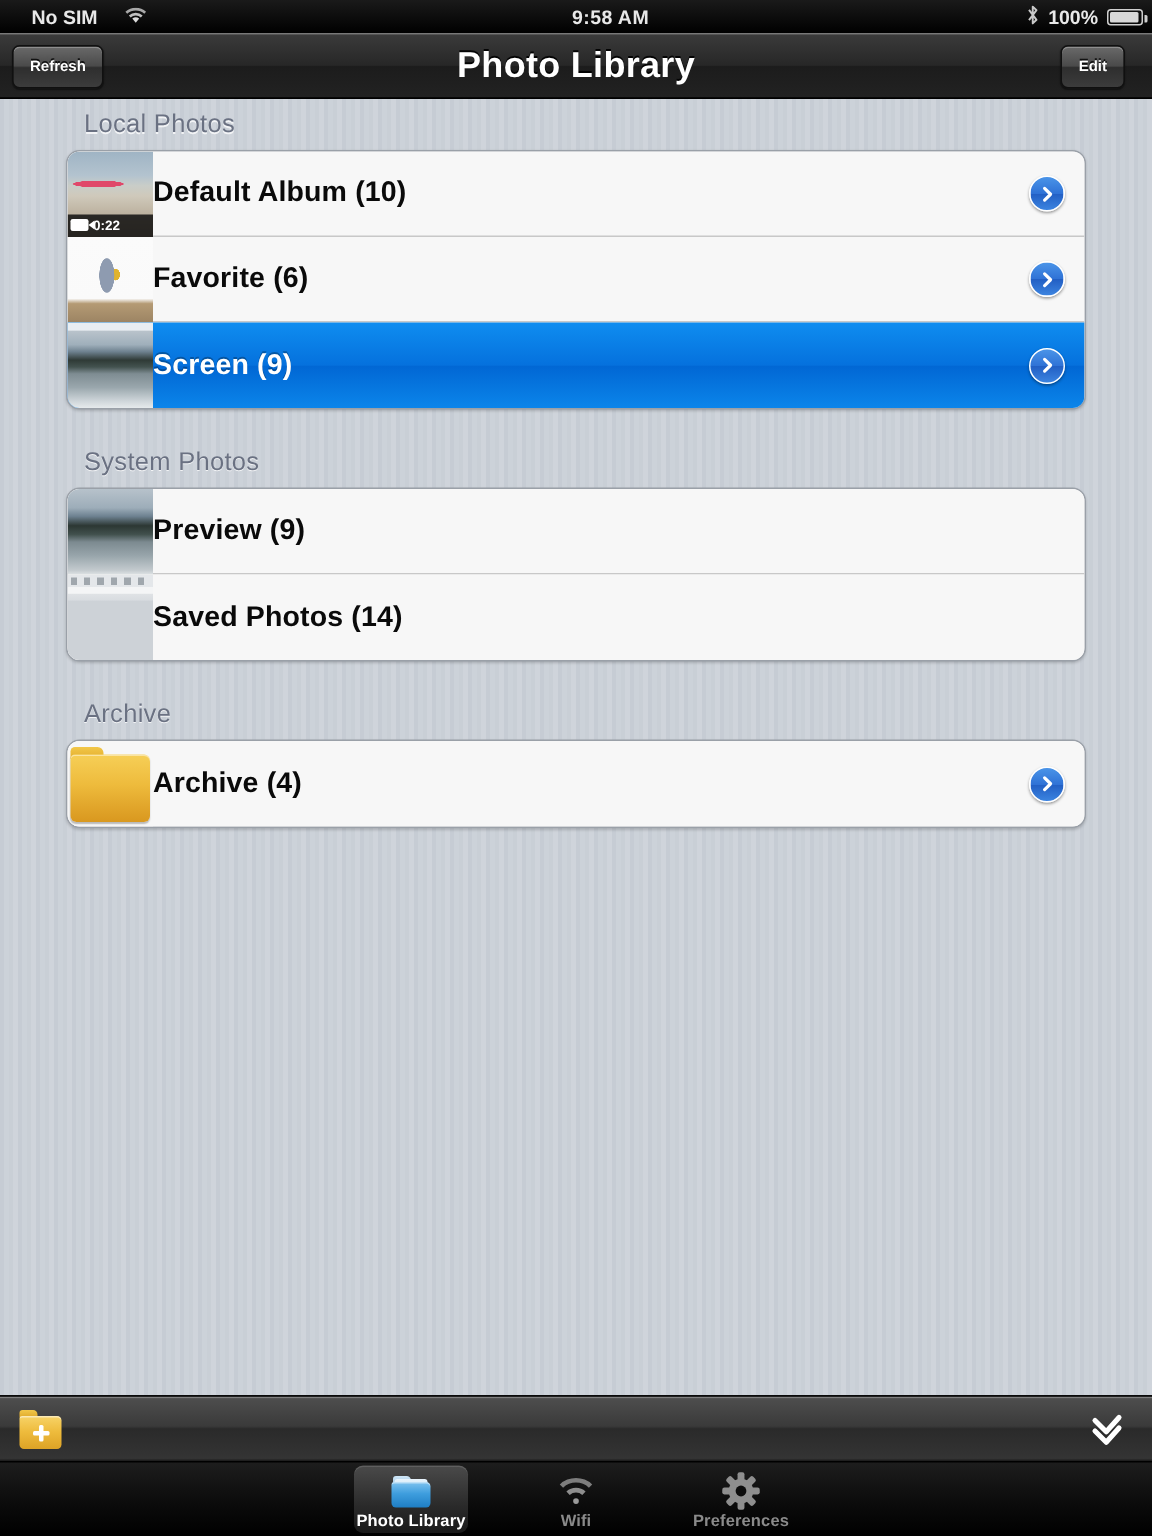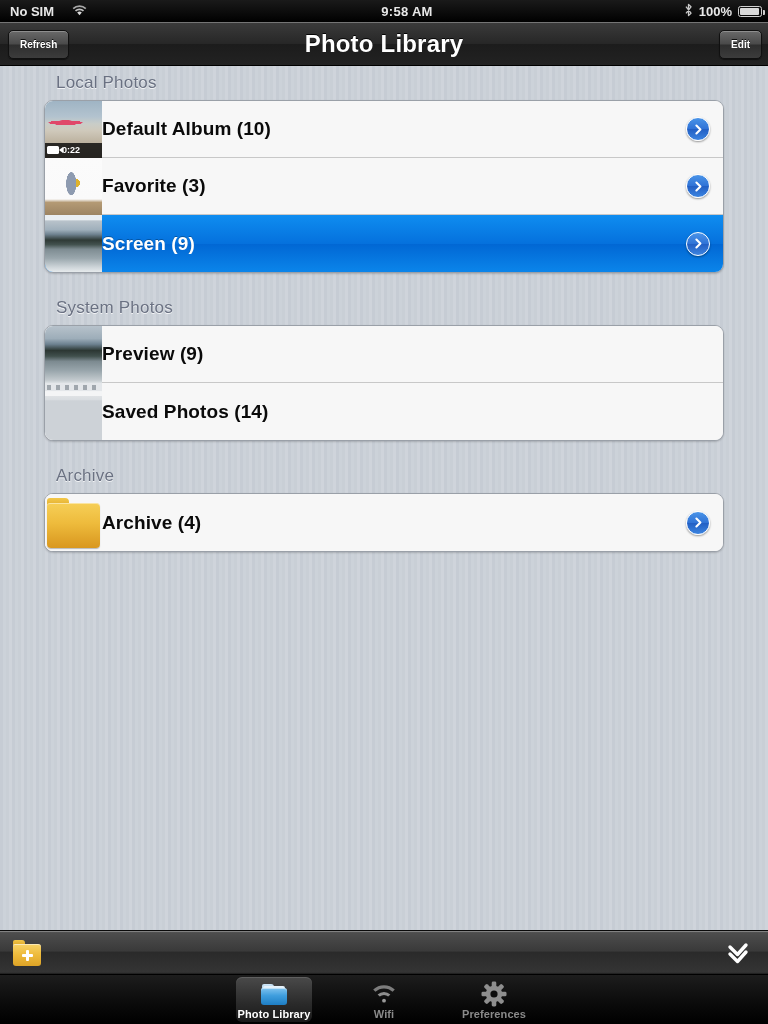--- a/index.html
+++ b/index.html
@@ -11,21 +11,21 @@
     position:relative;
   }
 
   
   .statusbar{
     position:absolute; left:0; top:0; width:768px; height:22px;
     background:linear-gradient(to bottom,#1a1a1a 0%,#0d0d0d 50%,#000 100%);
     display:flex; align-items:center; color:#e8e8e8;
     font-size:13px; font-weight:bold;
   }
-  .sb-left{ position:absolute; left:10px; display:flex; align-items:center; gap:18px; }
+  .sb-left{ position:absolute; left:21px; display:flex; align-items:center; gap:18px; }
   .sb-center{ position:absolute; left:0; width:768px; text-align:center; font-size:13px; letter-spacing:.3px;margin-left:23px;}
   .sb-right{ position:absolute; right:6px; display:flex; align-items:center; gap:6px; }
   .batt{
     width:24px; height:11px; border:1.5px solid #cfcfcf; border-radius:2.5px;
     position:relative; display:inline-block;
   }
   .batt:after{
     content:""; position:absolute; right:-4px; top:3px; width:2px; height:5px;
     background:#cfcfcf; border-radius:0 1px 1px 0;
   }
@@ -48,21 +48,21 @@
     position:absolute; top:8px; height:29px;
     background:linear-gradient(to bottom,#6a6a6a 0%,#4a4a4a 48%,#2e2e2e 52%,#3c3c3c 100%);
     border:1px solid #101010; border-radius:5px;
     color:#fff; font-size:10px; font-weight:bold;
     display:flex; align-items:center; justify-content:center;
     text-shadow:0 -1px 0 rgba(0,0,0,.8);
     box-shadow:inset 0 1px 0 rgba(255,255,255,.25), 0 1px 1px rgba(0,0,0,.5);
     padding:0 11px;
   }
   .navbtn.left{ left:8px; }
-  .navbtn.right{ right:6px; }
+  .navbtn.right{ right:18px; }
 
   
   .content{
     position:absolute; left:0; top:66px; width:768px; height:864px;
     background:
       repeating-linear-gradient(to right,
         #c6ccd4 0px, #c6ccd4 3px,
         #ccd2d9 3px, #ccd2d9 6px,
         #c9cfd6 6px, #c9cfd6 9px,
         #cfd4db 9px, #cfd4db 12px);
@@ -318,21 +318,21 @@
           <svg width="11" height="11" viewBox="0 0 11 11">
               <path d="M3.4 1.6 L7.4 5.5 L3.4 9.4" stroke="#fff" stroke-width="2.1" fill="none" stroke-linecap="round" stroke-linejoin="round"></path>
             </svg>
         </div>
       </div>
 
       <div class="row">
         <div class="thumb">
           <div class="art-person"></div>
         </div>
-        <div class="row-label">Favorite (3)</div>
+        <div class="row-label">Favorite (6)</div>
         <div class="chev">
           <svg width="11" height="11" viewBox="0 0 11 11">
               <path d="M3.4 1.6 L7.4 5.5 L3.4 9.4" stroke="#fff" stroke-width="2.1" fill="none" stroke-linecap="round" stroke-linejoin="round"></path>
             </svg>
         </div>
       </div>
 
       <div class="row selected">
         <div class="thumb">
           <div class="art-lake"></div>

